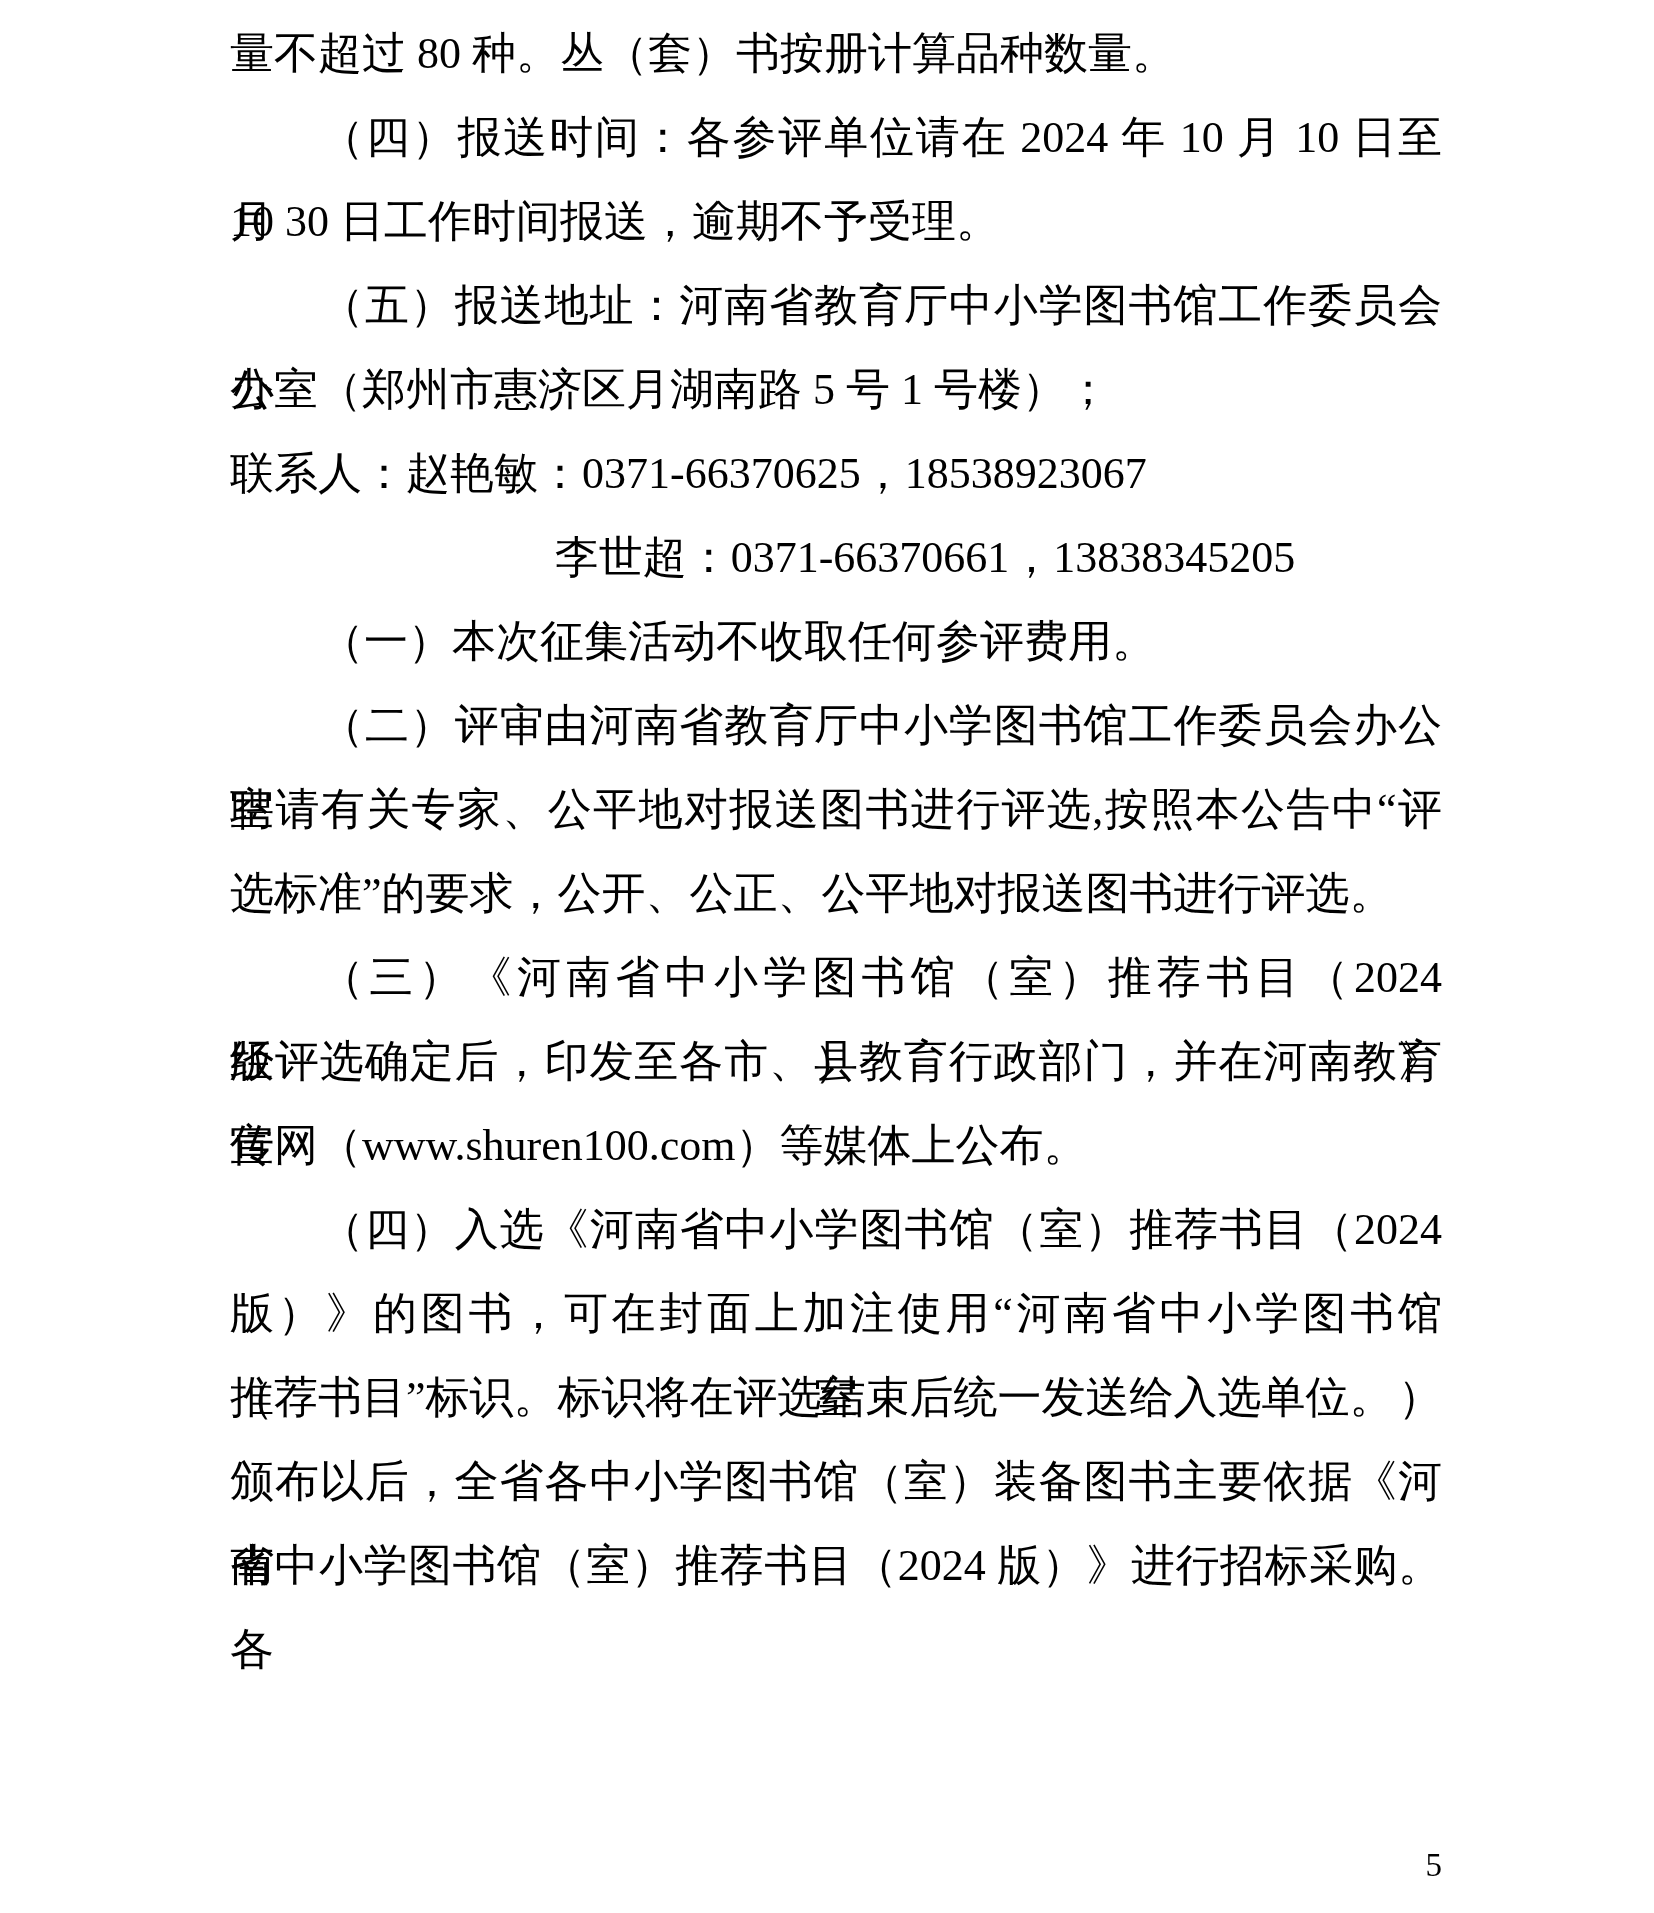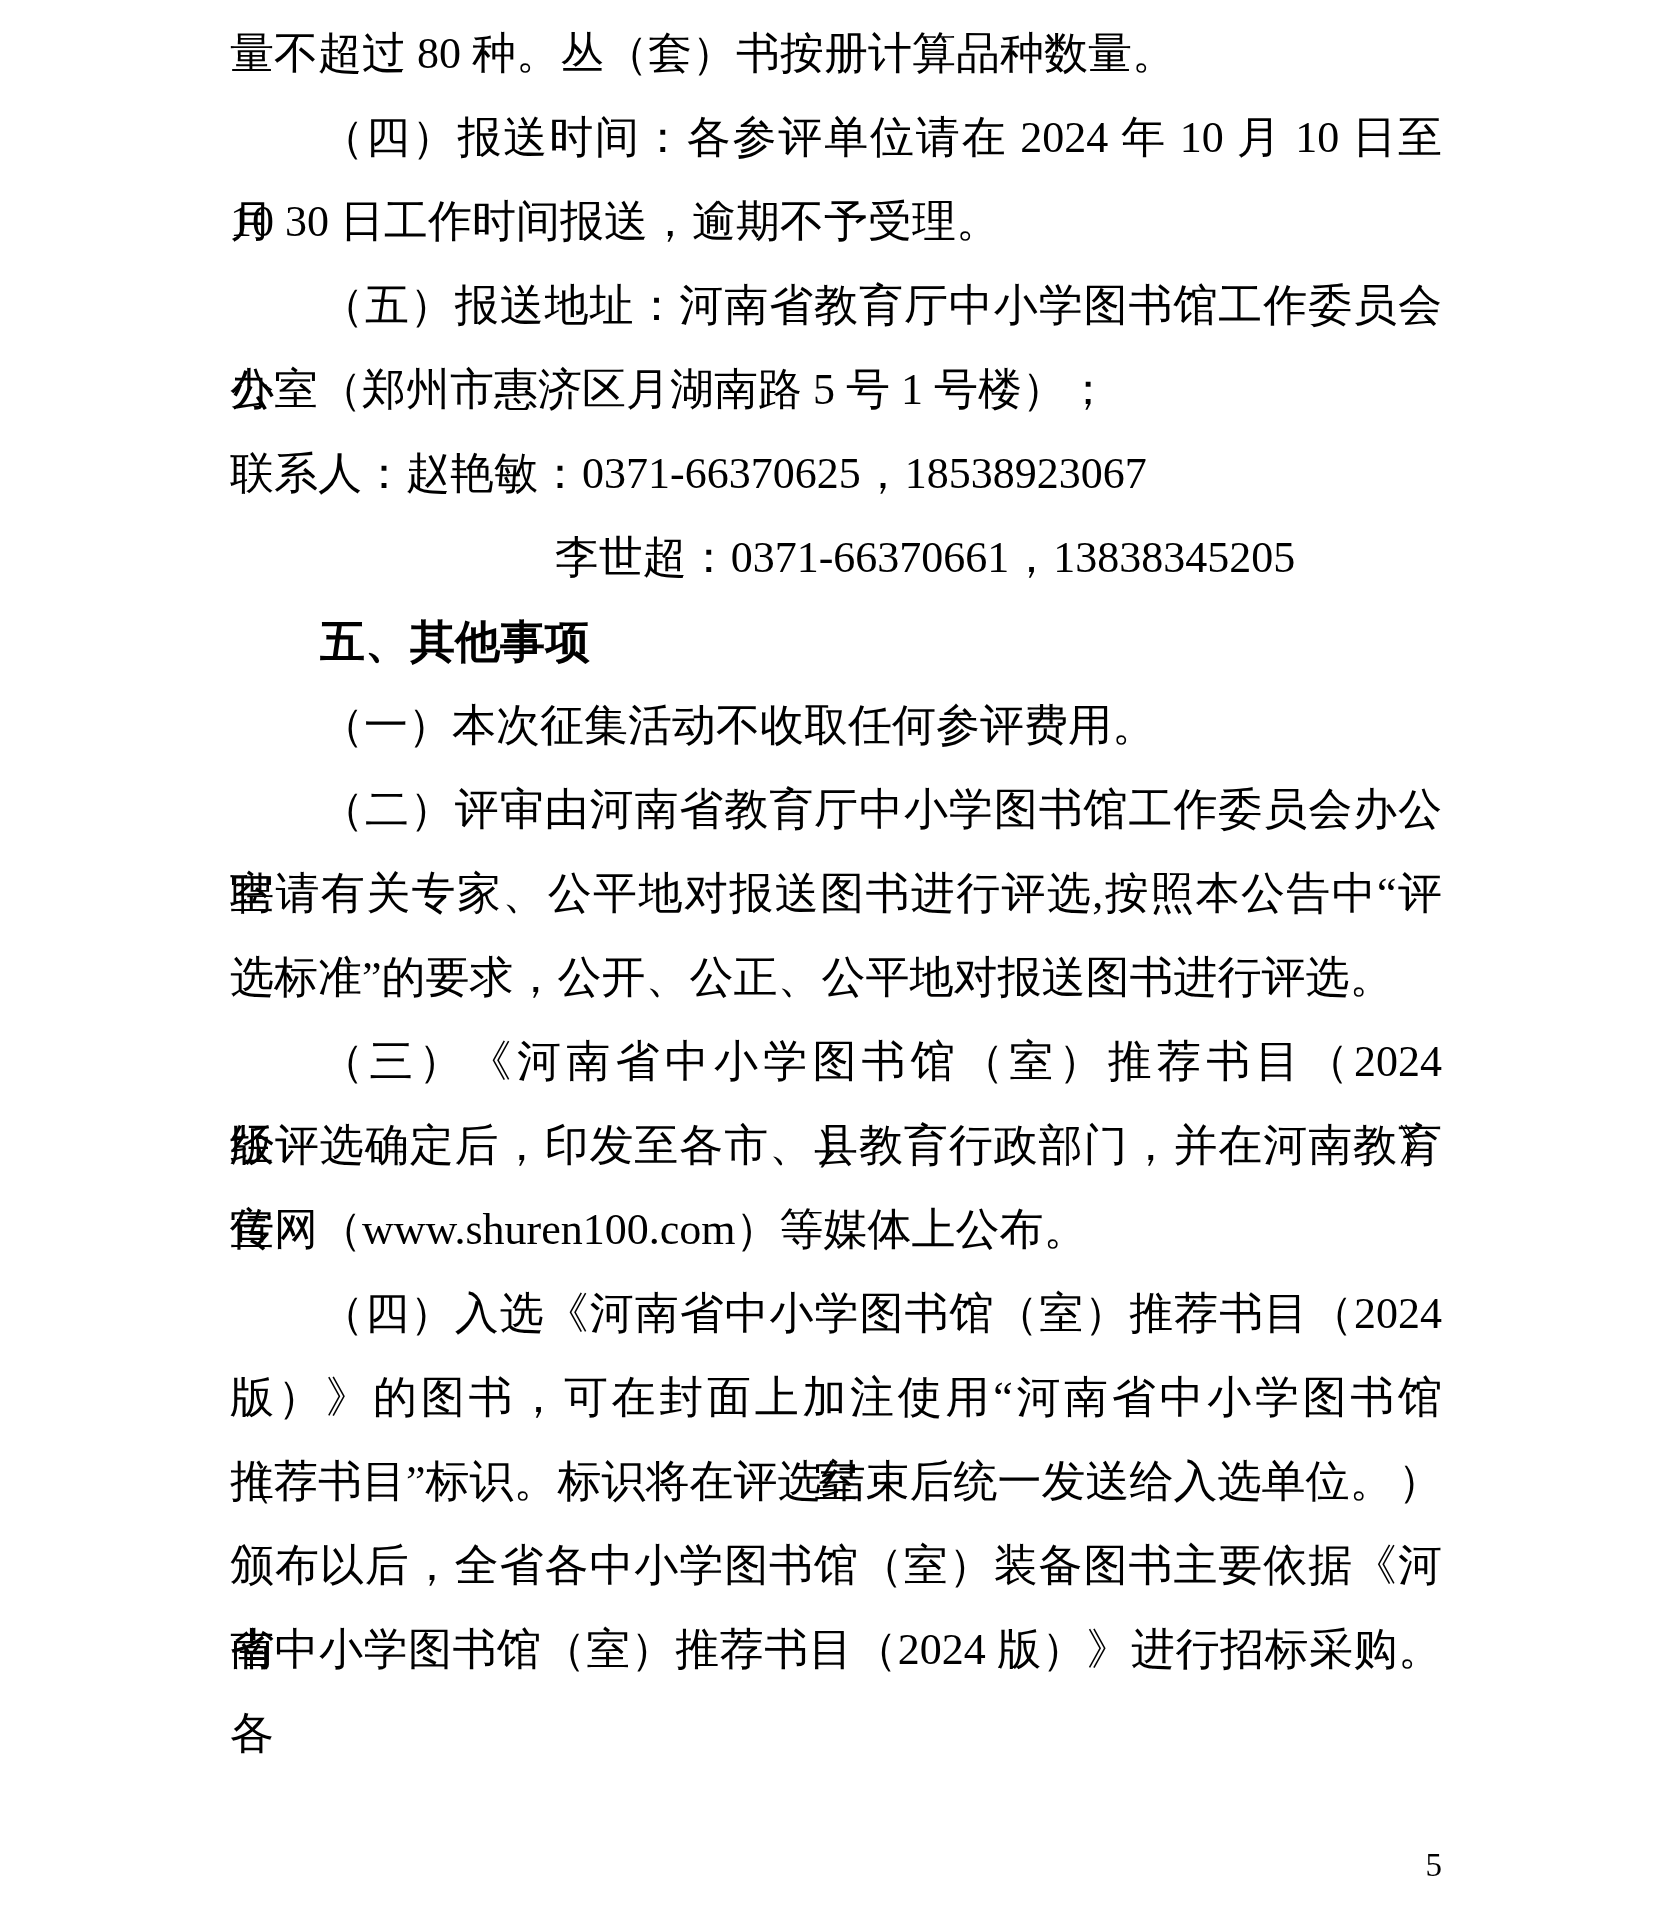--- a/index.html
+++ b/index.html
@@ -53,21 +53,20 @@
 
 <div class="page">
   <div class="content">
     <div class="line">量不超过 80 种。丛（套）书按册计算品种数量。</div>
     <div class="line j indent">（四）报送时间：各参评单位请在 2024 年 10 月 10 日至 10</div>
     <div class="line">月 30 日工作时间报送，逾期不予受理。</div>
     <div class="line j indent">（五）报送地址：河南省教育厅中小学图书馆工作委员会办</div>
     <div class="line">公室（郑州市惠济区月湖南路 5 号 1 号楼）；</div>
     <div class="line">联系人：赵艳敏：0371-66370625，18538923067</div>
     <div class="line indent4">李世超：0371-66370661，13838345205</div>
-    <div class="line heading indent">五、其他事项</div>
     <div class="line indent">（一）本次征集活动不收取任何参评费用。</div>
     <div class="line j indent">（二）评审由河南省教育厅中小学图书馆工作委员会办公室</div>
     <div class="line j">聘请有关专家、公平地对报送图书进行评选,按照本公告中“评</div>
     <div class="line">选标准”的要求，公开、公正、公平地对报送图书进行评选。</div>
     <div class="line j indent">（三）《河南省中小学图书馆（室）推荐书目（2024 版）》</div>
     <div class="line j">经评选确定后，印发至各市、县教育行政部门，并在河南教育宣</div>
     <div class="line">传网（www.shuren100.com）等媒体上公布。</div>
     <div class="line j indent">（四）入选《河南省中小学图书馆（室）推荐书目（2024</div>
     <div class="line j">版）》的图书，可在封面上加注使用“河南省中小学图书馆（室）</div>
     <div class="line">推荐书目”标识。标识将在评选结束后统一发送给入选单位。</div>

